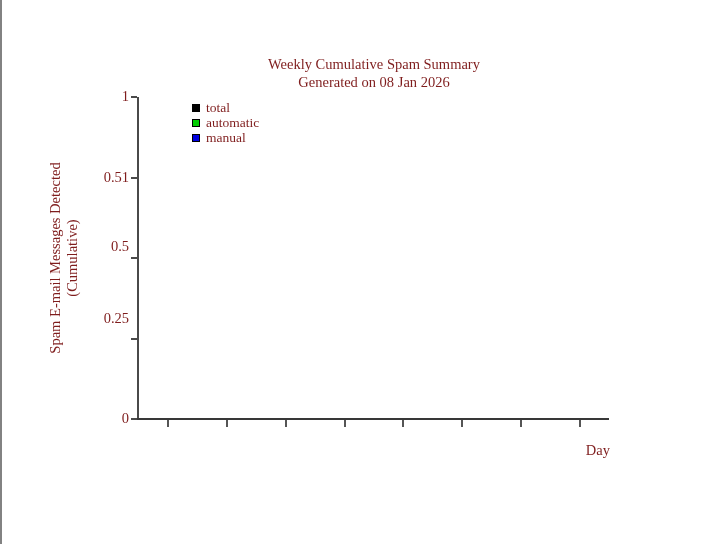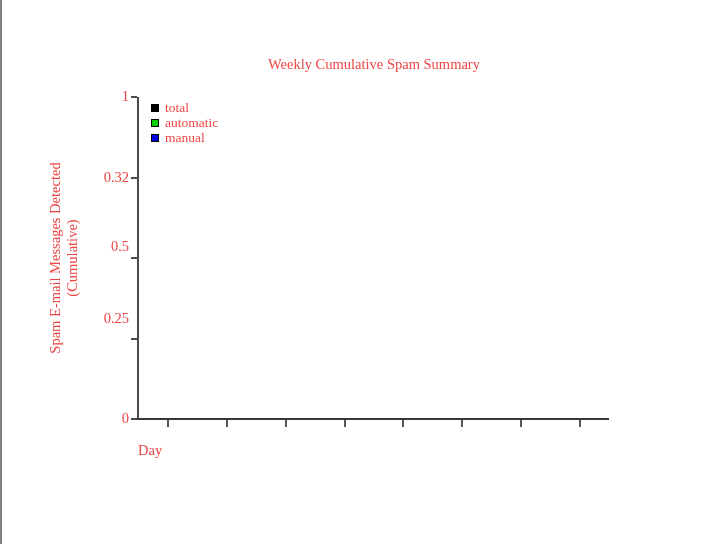--- a/index.html
+++ b/index.html
@@ -1,58 +1,59 @@
 <!DOCTYPE html>
 <html><head>
 <meta charset="utf-8">
 <style>
   html,body{margin:0;padding:0;background:#fff;}
   .screen{
     position:relative;width:704px;height:544px;background:#ffffff;
-    font-family:"Liberation Serif", serif;color:#ef4444;overflow:hidden;
+    font-family:"Liberation Serif", serif;color:#7f1d1d;overflow:hidden;
   }
   .left-border{position:absolute;left:0;top:0;width:2px;height:100%;}
   .title-block{position:absolute;left:138px;top:55px;width:472px;text-align:center;
     font-size:14.5px;line-height:18px;}
   .ylabel{position:absolute;left:64px;top:258px;transform:translate(-50%,-50%) rotate(-90deg);
     text-align:center;font-size:14.5px;line-height:17px;white-space:nowrap;}
   .yaxis-line{position:absolute;left:137px;top:97px;width:2px;height:323px;background:#4a4a4a;}
   .xaxis-line{position:absolute;left:131px;top:418px;width:478px;height:2px;background:#383838;}
   .ytick{position:absolute;left:131px;width:6px;height:2px;background:#4a4a4a;}
   .yticklabel{position:absolute;left:85px;width:44px;text-align:right;font-size:14.5px;height:18px;}
   .xtick{position:absolute;top:420px;width:2px;height:7px;background:#555555;}
   .legend{position:absolute;left:151px;top:100px;}
-  .legend-row{display:flex;align-items:center;height:15px;font-size:13.5px;}
+  .legend-row{display:flex;align-items:center;height:15px;font-size:13.5px;margin-left:41px;}
   .swatch{width:6px;height:6px;border:1px solid #000;margin-right:6px;flex:0 0 auto;}
-  .xlabel{position:absolute;left:138px;top:442px;width:472px;text-align:left;font-size:14.5px;}
+  .xlabel{position:absolute;left:138px;top:442px;width:472px;text-align:right;font-size:14.5px;}
 </style>
 </head>
 <body>
 
 <div class="screen">
 
   <div class="left-border" style="background: rgb(130, 130, 130);"></div>
 
   <div class="title-block">
     <div>Weekly Cumulative Spam Summary</div>
+    <div>Generated on 08 Jan 2026</div>
   </div>
 
   <div class="ylabel">
     <div>Spam E-mail Messages Detected</div>
     <div>(Cumulative)</div>
   </div>
 
   <div class="yaxis-line"></div>
   <div class="xaxis-line"></div>
 
   <div id="yticks">
       <div class="ytick" style="top: 96px; background: rgb(74, 74, 74);"></div>
       <div class="yticklabel" style="top: 88px;">1</div>
       <div class="ytick" style="top: 176.5px; background: rgb(74, 74, 74);"></div>
-      <div class="yticklabel" style="top: 168.5px;">0.32</div>
+      <div class="yticklabel" style="top: 168.5px;">0.51</div>
       <div class="ytick" style="top: 257px; background: rgb(74, 74, 74);"></div>
       <div class="yticklabel" style="top: 238px;">0.5</div>
       <div class="ytick" style="top: 337.5px; background: rgb(74, 74, 74);"></div>
       <div class="yticklabel" style="top: 310px;">0.25</div>
       <div class="ytick" style="top: 418px; background: rgb(74, 74, 74);"></div>
       <div class="yticklabel" style="top: 410px;">0</div>
     </div>
   <div id="xticks">
       <div class="xtick" style="left: 167.375px;"></div>
       <div class="xtick" style="left: 226.125px;"></div>

